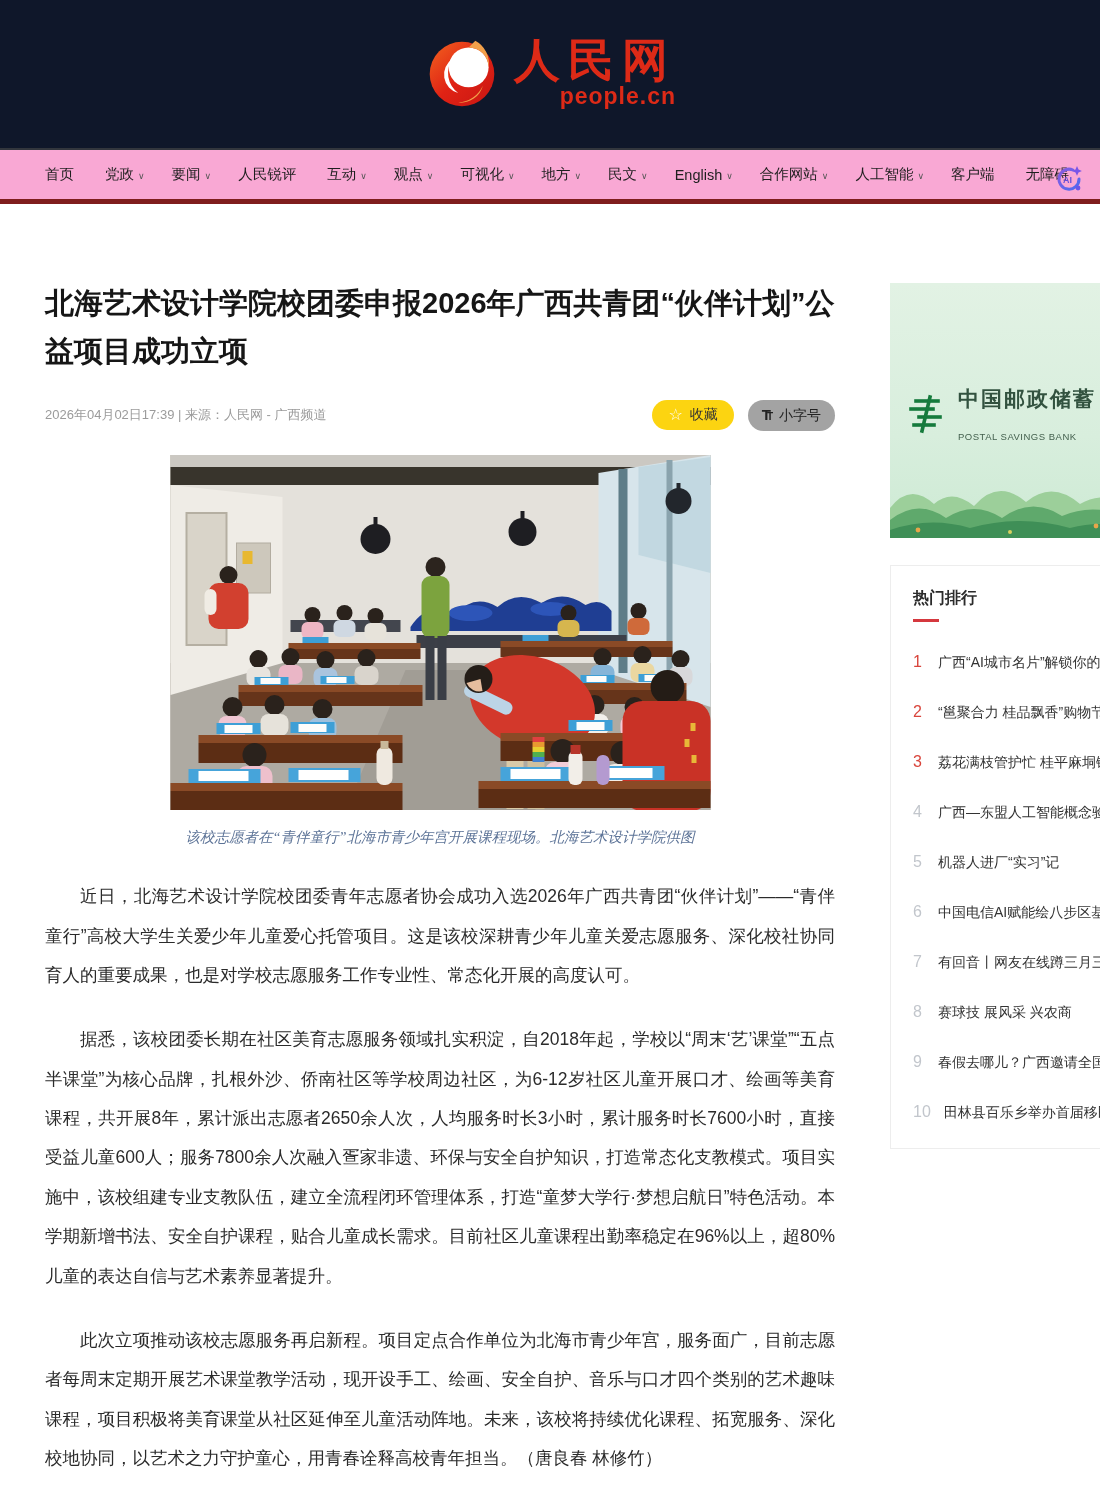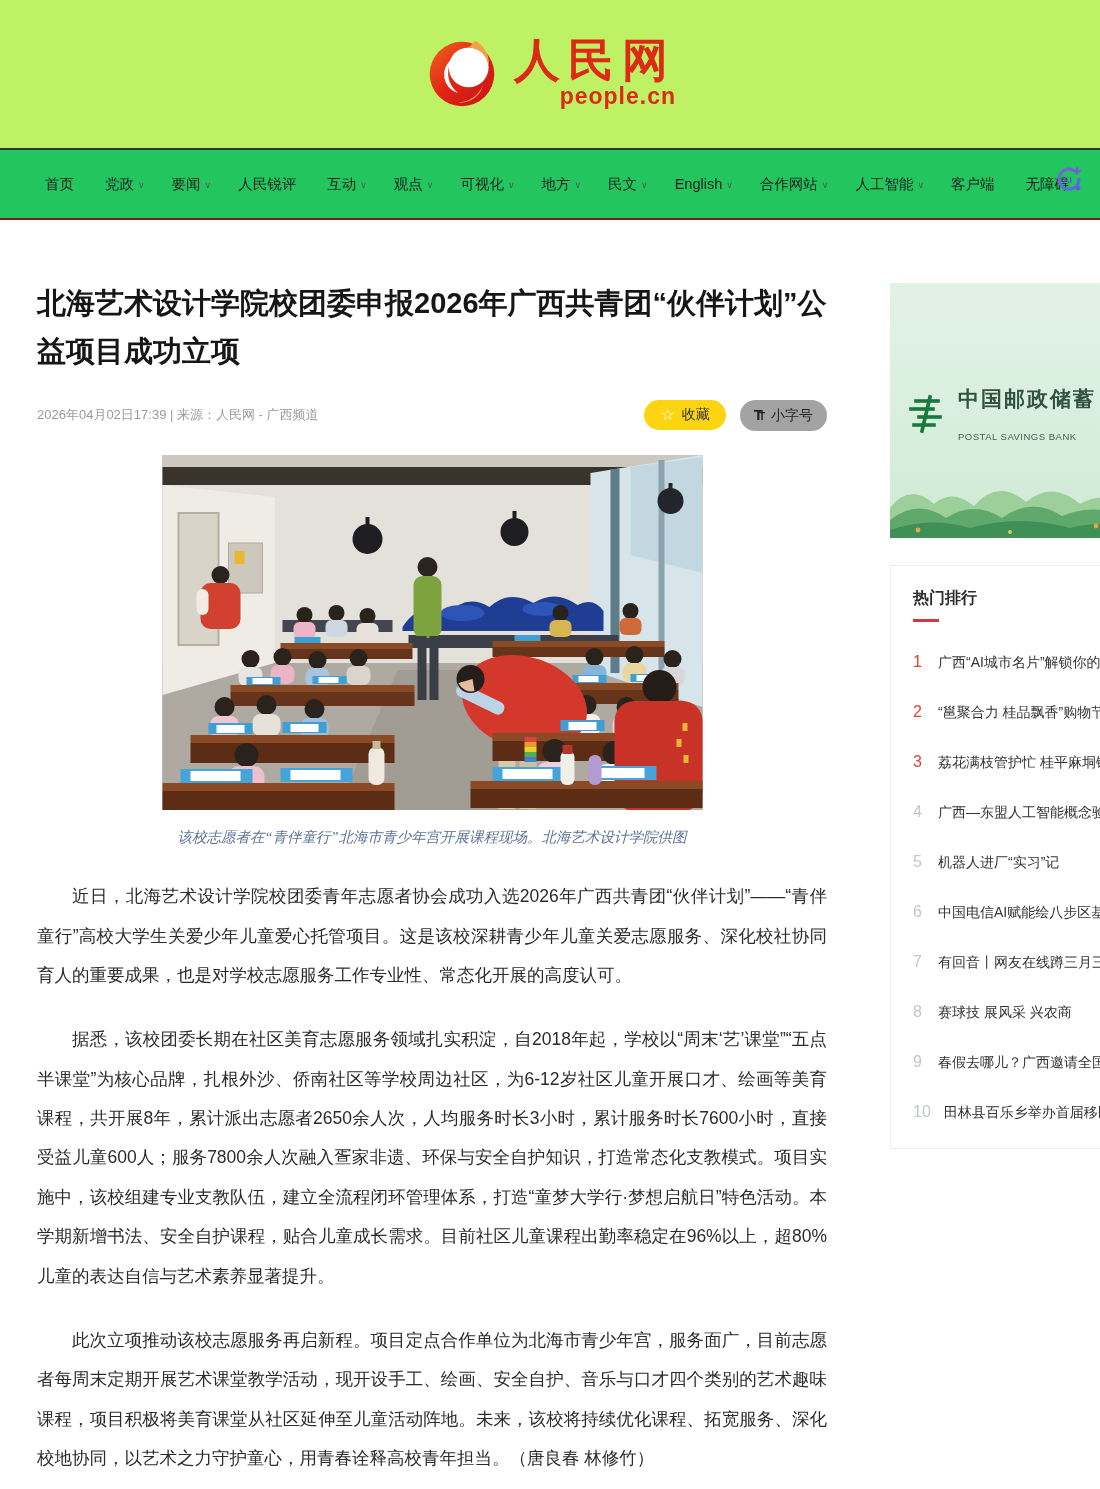--- a/index.html
+++ b/index.html
@@ -1,39 +1,39 @@
 <!DOCTYPE html>
 <html><head>
 <meta charset="utf-8">
 <style>
   * { margin:0; padding:0; box-sizing:border-box; }
   html,body { background:#ffffff; }
   body { font-family:"Liberation Sans", sans-serif; }
   .page { position:relative; width:1100px; height:1489px; background:#fff; overflow:hidden; }
 
   
-  .site-header { height:148px; display:flex; align-items:center; justify-content:center; background:#bef264; }
+  .site-header { height:148px; display:flex; align-items:center; justify-content:center; background:#0f172a; }
   .logo { display:flex; align-items:center; gap:14px; }
   .logo-icon { width:76px; height:76px; }
   .logo-texts { display:flex; flex-direction:column; align-items:flex-end; }
   .logo-cn { color:#dd2a17; font-size:46px; font-weight:bold; letter-spacing:8px; line-height:1; font-family:"Liberation Serif", serif; }
   .logo-en { color:#dd2a17; font-size:23px; font-weight:bold; line-height:1.1; letter-spacing:1px; }
 
   
-  .nav { border-top:2px solid #32363d; border-bottom:2px solid #7f1d1d; background:#22c55e; height:72px; display:flex; align-items:center; padding-left:45px; padding-right:70px; position:relative; }
+  .nav { border-top:2px solid #32363d; border-bottom:5px solid #7f1d1d; background:#f9a8d4; height:56px; display:flex; align-items:center; padding-left:45px; padding-right:70px; position:relative; }
   .nav-items { display:flex; align-items:center; gap:27px; flex:1; }
   .nav-item { display:flex; align-items:center; gap:4px; font-size:14.5px; color:#1f1f1f; cursor:pointer; white-space:nowrap; }
   .nav-caret { font-size:9px; color:#555; transform:translateY(1px); }
   .ai-btn { position:absolute; right:16px; top:14px; width:30px; height:30px; cursor:pointer; }
 
   
   .breadcrumb { margin:22px 0 0 45px; font-size:13px; color:#c3c3c3; }
 
   
-  .main { position:absolute; left:37px; top:280px; width:790px; }
+  .main { position:absolute; left:45px; top:280px; width:790px; }
   .sidebar { position:absolute; left:890px; top:283px; width:230px; }
 
   
   .article-title { font-size:29px; font-weight:bold; color:#161616; line-height:1.65; }
   .meta-row { display:flex; justify-content:space-between; align-items:center; margin-top:24px; }
   .meta-left { font-size:13px; color:#9b9b9b; }
   .meta-actions { display:flex; gap:14px; align-items:center; }
   .fav-btn { display:flex; align-items:center; gap:7px; background:#fcd411; border-radius:17px; padding:6px 16px; font-size:14px; color:#333; cursor:pointer; }
   .fav-star { color:#fff; font-size:16px; line-height:1; }
   .size-btn { display:flex; align-items:baseline; gap:6px; background:#a3a3a3; border-radius:17px; padding:6px 14px; font-size:14px; color:#222; cursor:pointer; }

